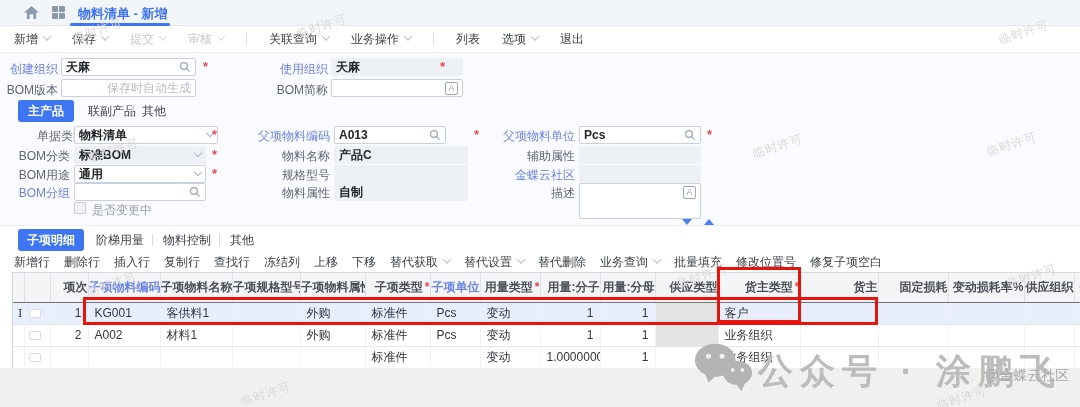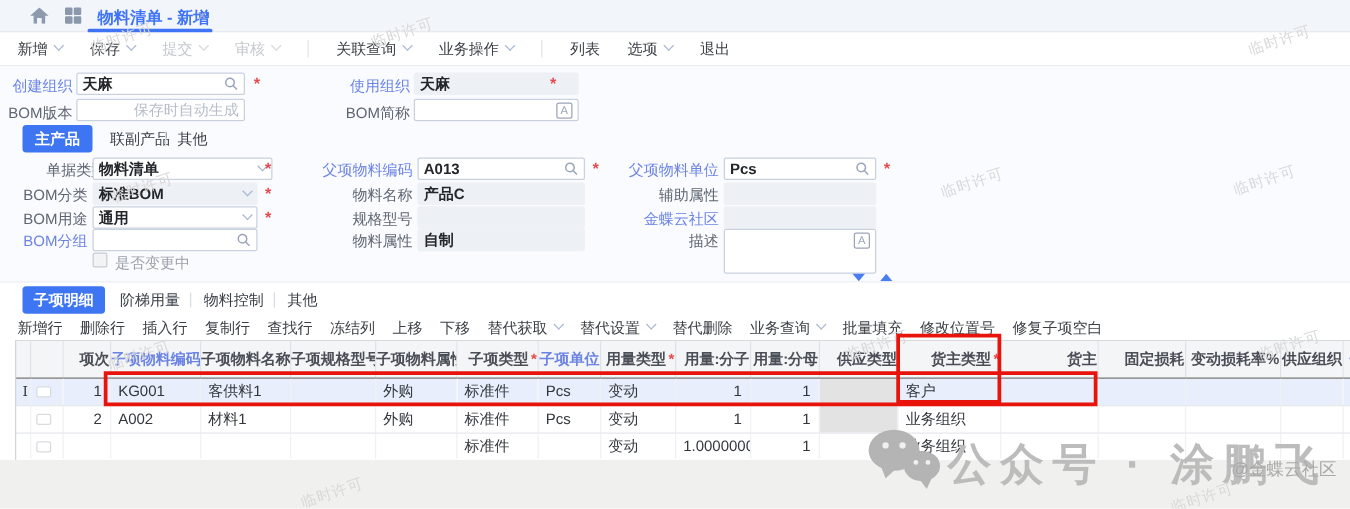--- a/index.html
+++ b/index.html
@@ -199,21 +199,21 @@
   <svg class="mag" width="12" height="12" viewBox="0 0 12 12">
       <circle cx="5" cy="5" r="3.4" fill="none" stroke="#9aa5ba" stroke-width="1.2"></circle>
       <line x1="7.6" y1="7.6" x2="10.6" y2="10.6" stroke="#9aa5ba" stroke-width="1.2"></line>
     </svg>
 </div>
 
 <span class="chk" style="left:74px;top:202px;"></span>
 <span class="chk-lbl" style="left:92px;top:202px;">是否变更中</span>
 
 <span class="lbl link" style="left:230px;top:127px;width:100px;">父项物料编码</span>
-<div class="ctrl" style="left:334px;top:126px;width:134px;">
+<div class="ctrl" style="left:334px;top:126px;width:112px;">
   <span class="val">A013</span>
   <svg class="mag" width="12" height="12" viewBox="0 0 12 12">
       <circle cx="5" cy="5" r="3.4" fill="none" stroke="#9aa5ba" stroke-width="1.2"></circle>
       <line x1="7.6" y1="7.6" x2="10.6" y2="10.6" stroke="#9aa5ba" stroke-width="1.2"></line>
     </svg>
 </div>
 <span class="star" style="left:474px;top:127px;">*</span>
 
 <span class="lbl" style="left:230px;top:147px;width:100px;">物料名称</span>
 <div class="ctrl ro" style="left:334px;top:146px;width:134px;">

